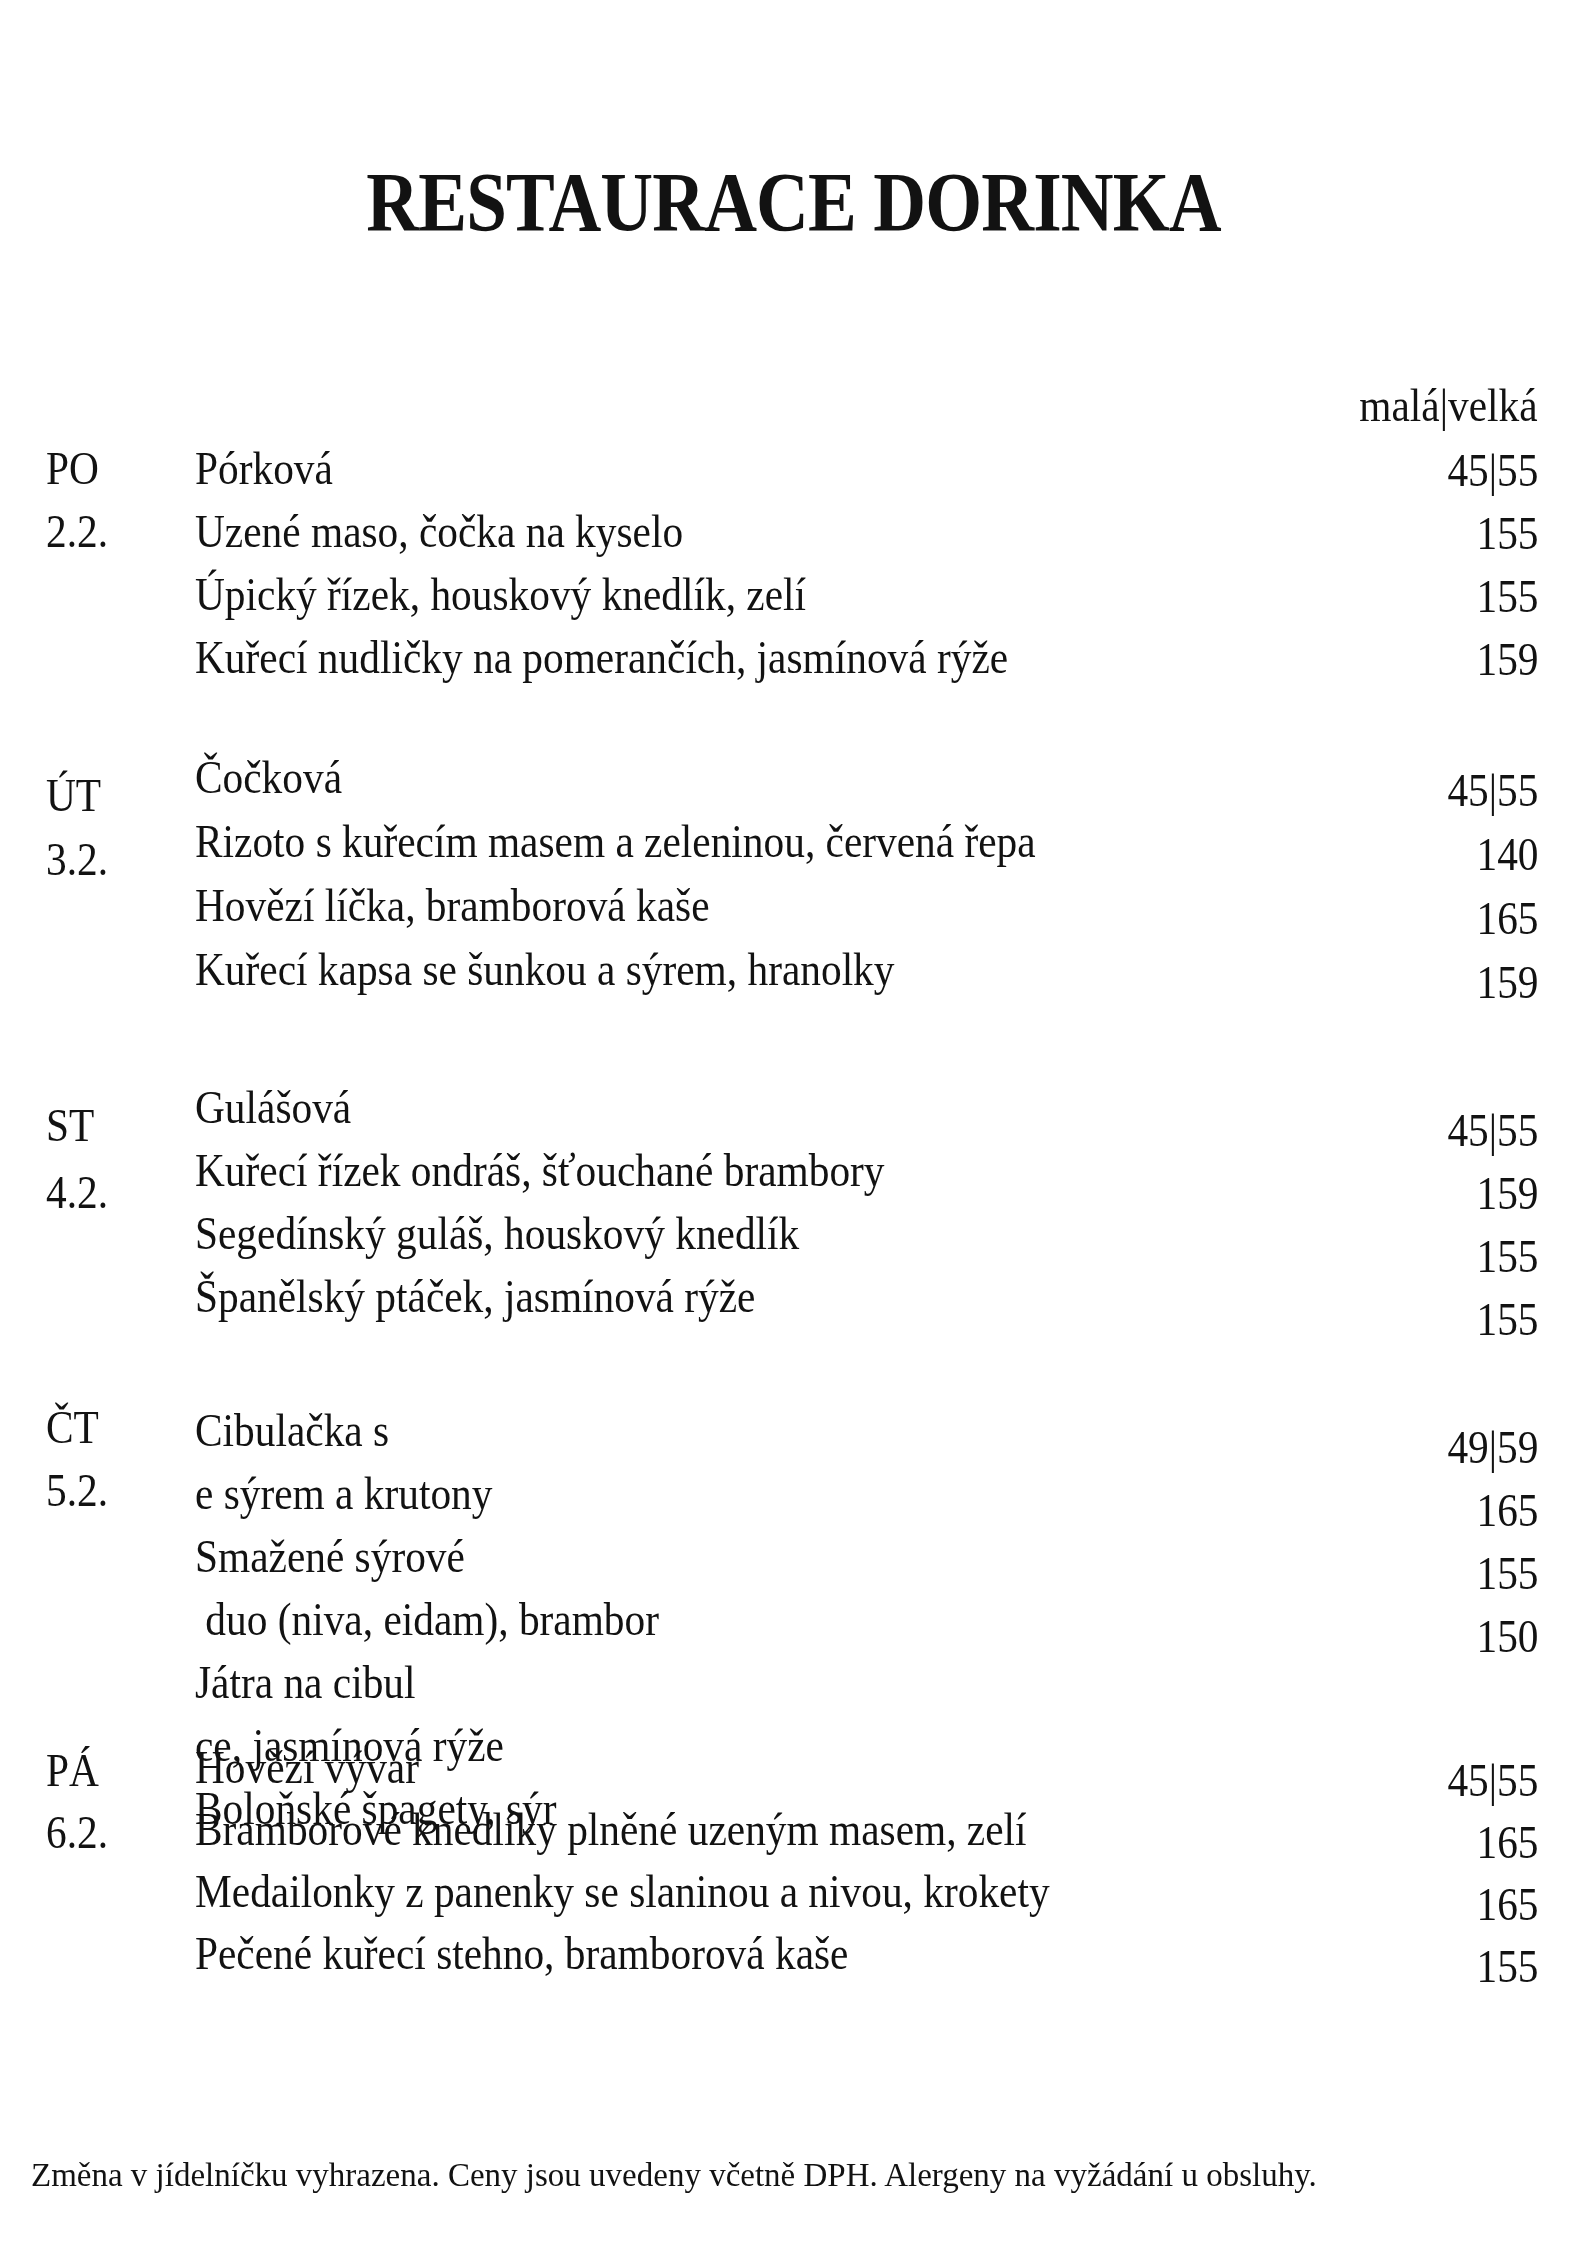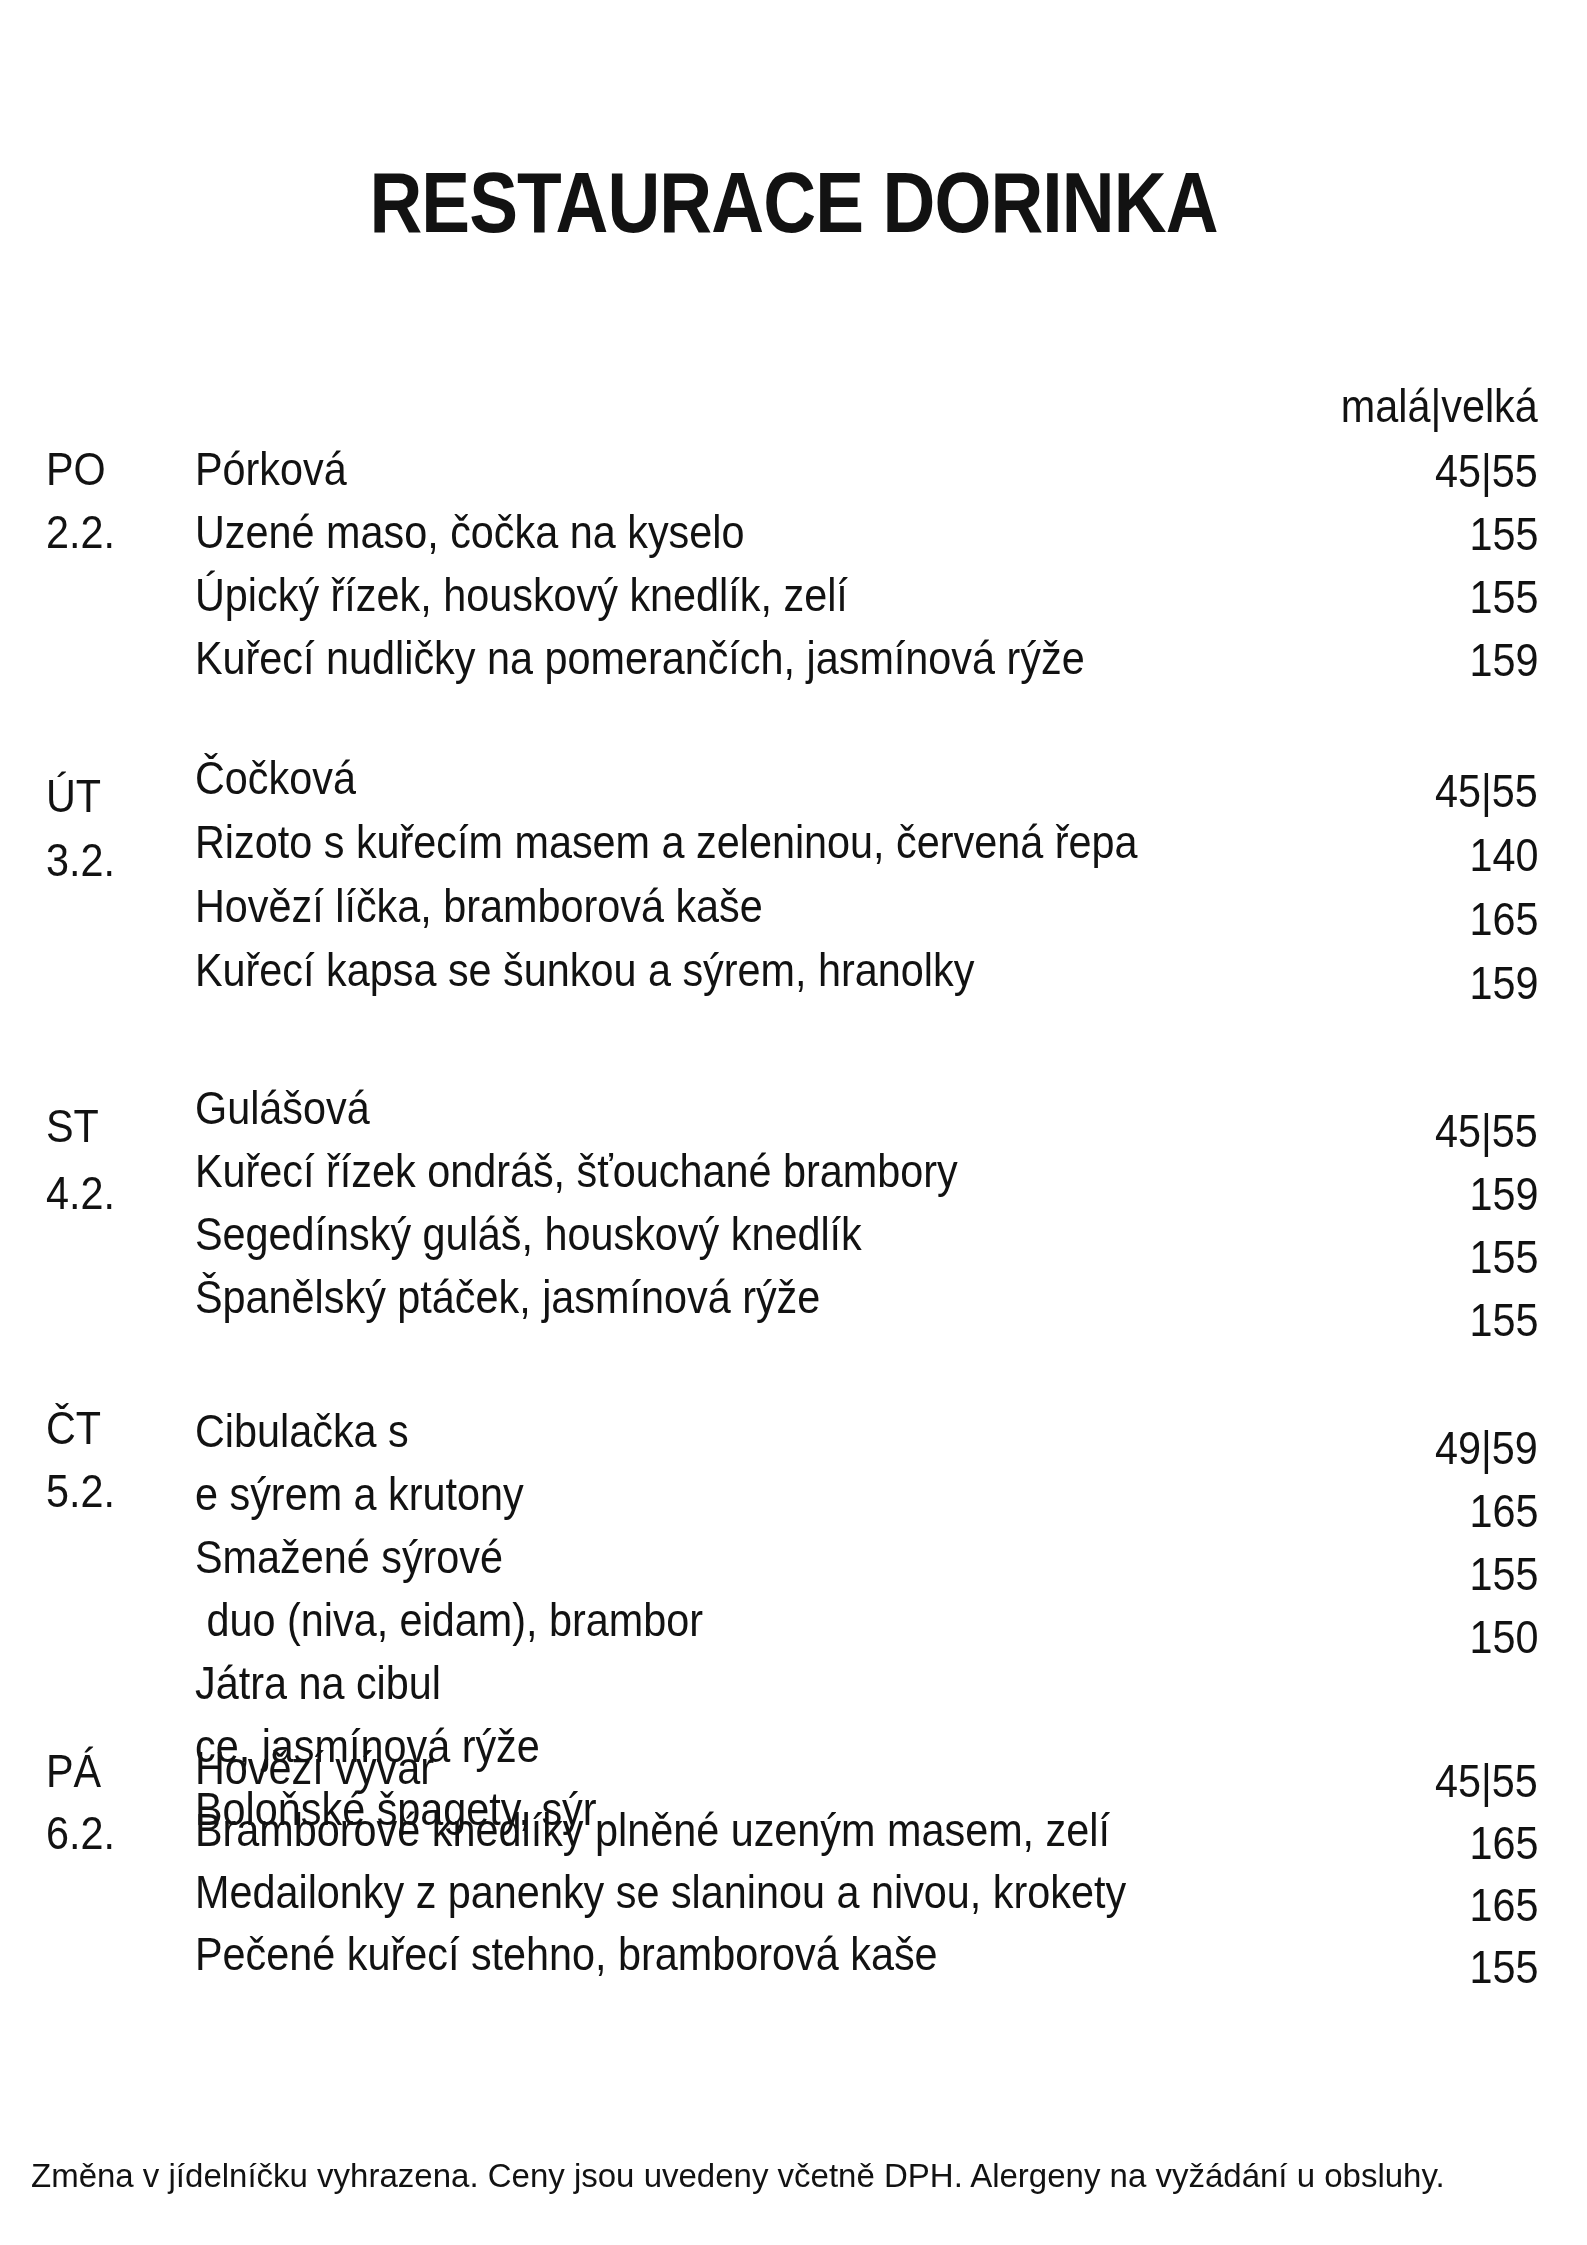--- a/index.html
+++ b/index.html
@@ -2,21 +2,21 @@
 <html><head>
 <meta charset="utf-8">
 <style>
   html, body { margin: 0; padding: 0; background: #ffffff; }
   .page {
     position: relative;
     width: 1587px;
     height: 2245px;
     background: #ffffff;
     overflow: hidden;
-    font-family: Liberation Sans, sans-serif;
+    font-family: Liberation Serif, serif;
     color: #121212;
   }
   .page-title {
     position: absolute;
     top: 160px;
     left: 0;
     width: 100%;
     text-align: center;
     font-size: 85px;
     font-weight: bold;

